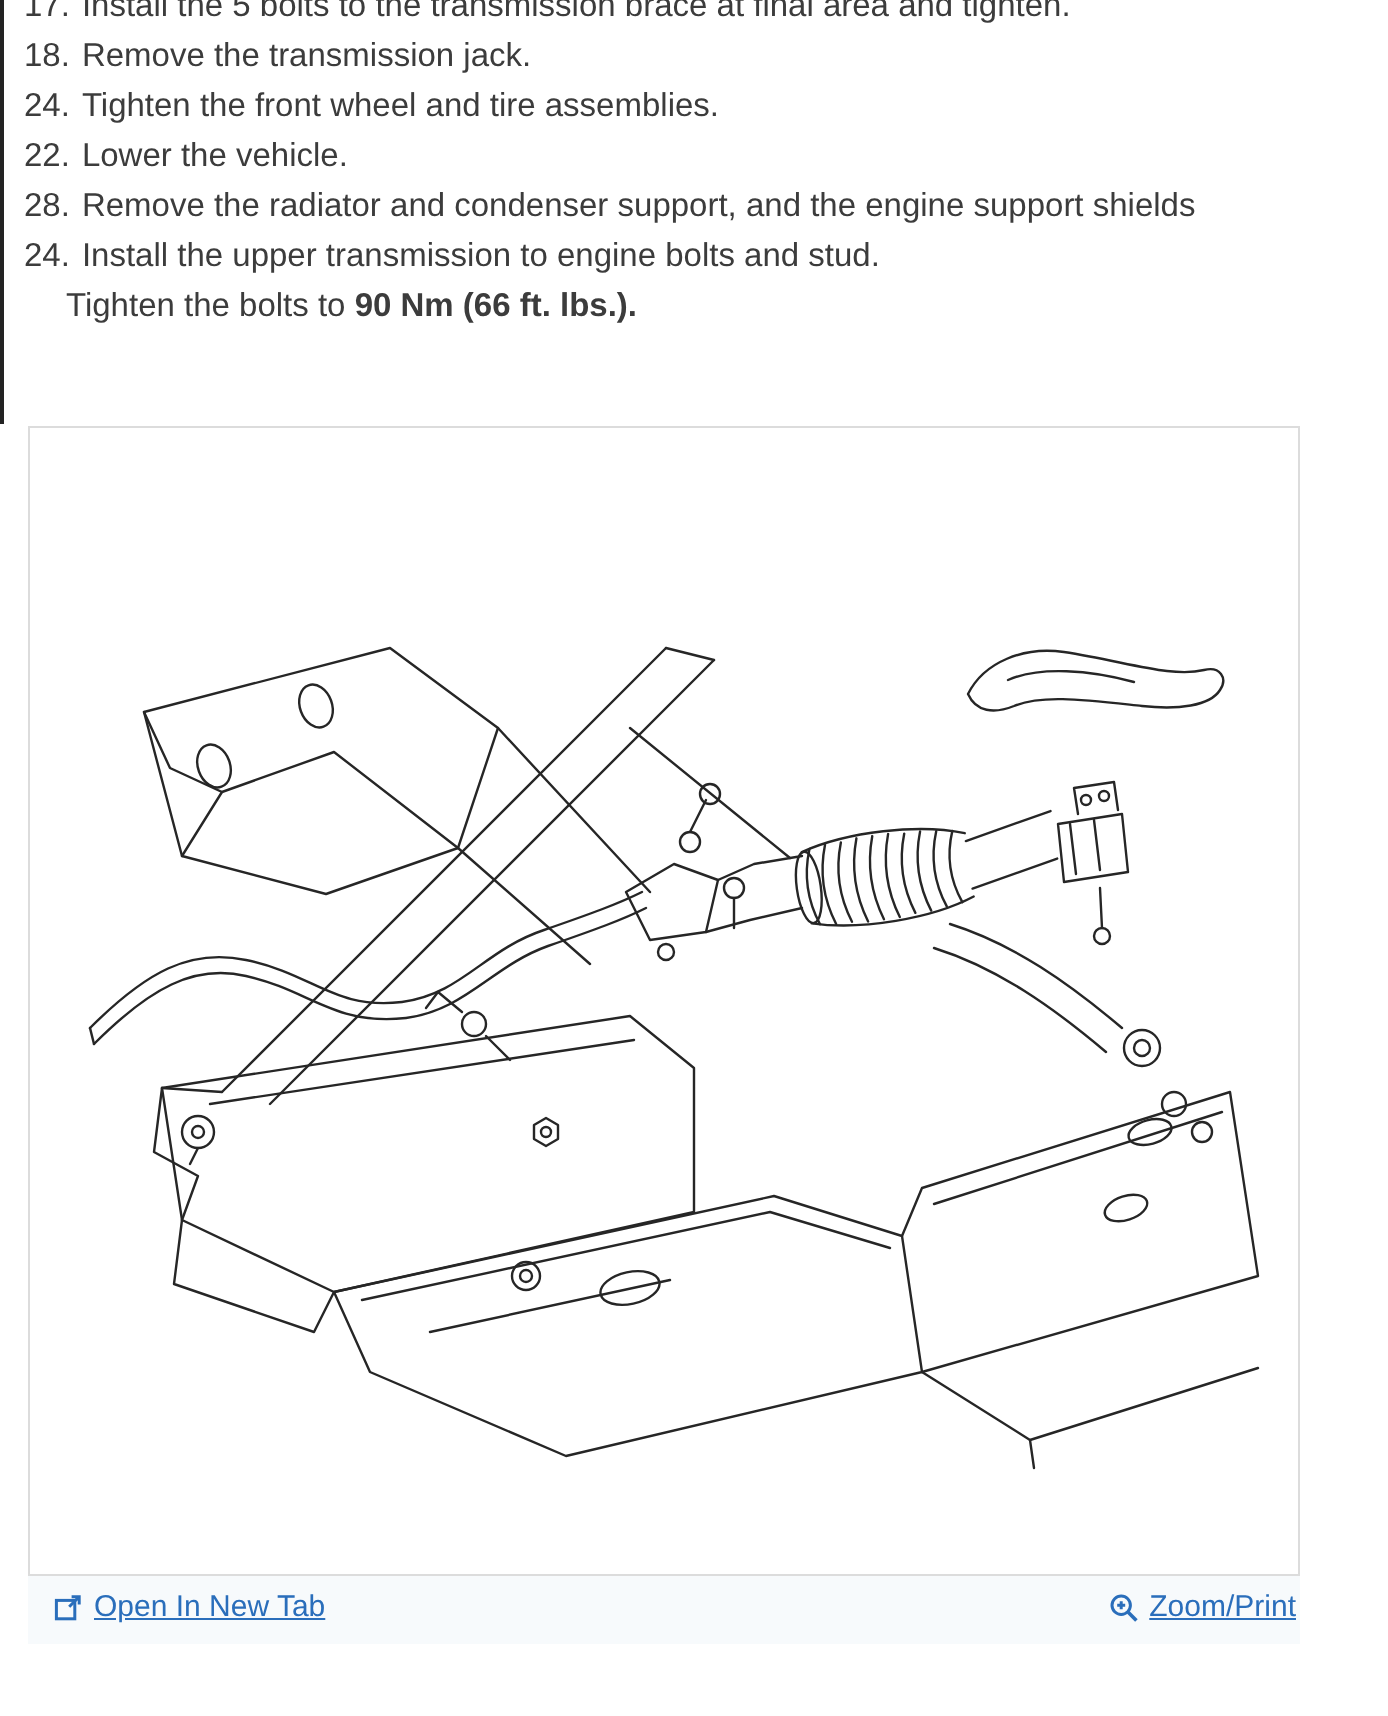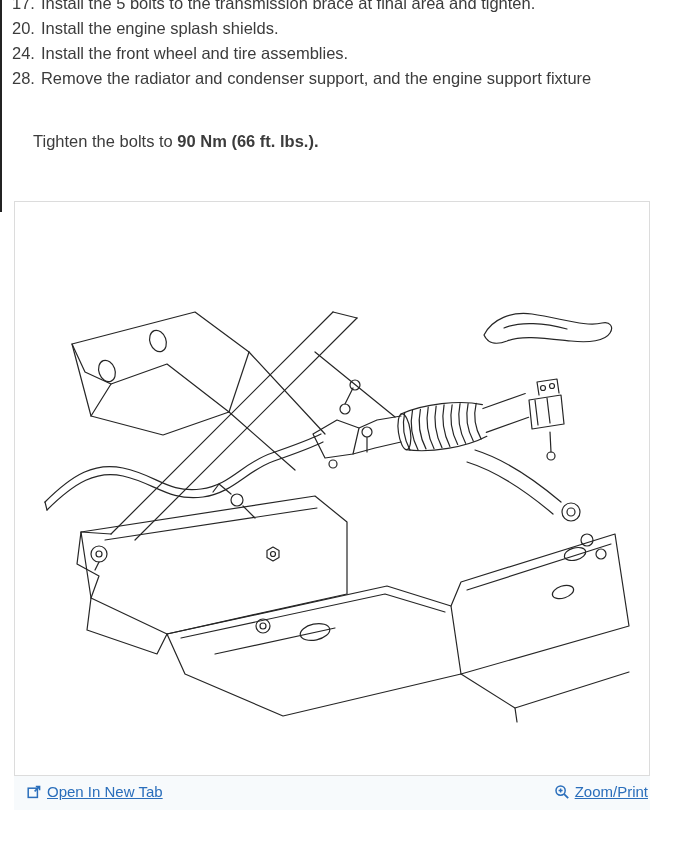--- a/index.html
+++ b/index.html
@@ -6,21 +6,21 @@
   body {
     width:694px; height:858px; overflow:hidden; position:relative;
     background:#ffffff;
     font-family:"Liberation Sans", sans-serif;
   }
   .edge-line { position:absolute; left:0; top:0; width:2px; height:212px; background:#232323; }
   .content { padding:0 18px 0 12px; }
   .steps { margin-top:-9px; color:#3c3c3c; font-size:16.5px; line-height:25px; }
   .step { white-space:nowrap; }
   .step .num { margin-right:6px; }
-  .torque { padding-left:21px;margin-top:38px; }
+  .torque { padding-left:21px; }
   .torque b { font-weight:bold; }
   .figure-box {
     margin:47px 0 0 14px; width:634px; height:573px;
     border:1px solid #dcdcdc; background:#ffffff;
   }
   .diagram { display:block; width:634px; height:573px; }
   .diagram path, .diagram circle, .diagram ellipse {
     fill:none; stroke:#262626; stroke-width:1.2;
     stroke-linecap:round; stroke-linejoin:round;
   }
@@ -37,23 +37,25 @@
   .link svg { display:block; }
 </style>
 </head>
 <body>
 
 <div class="edge-line"></div>
 
 <div class="content">
   <div class="steps">
     <div class="step"><span class="num">17.</span><span>Install the 5 bolts to the transmission brace at final area and tighten.</span></div>
-    <div class="step"><span class="num">20.</span><span>Install the engine splash shields.</span></div>
-    <div class="step"><span class="num">24.</span><span>Install the front wheel and tire assemblies.</span></div>
-    <div class="step"><span class="num">28.</span><span>Remove the radiator and condenser support, and the engine support fixture</span></div>
+    <div class="step"><span class="num">18.</span><span>Remove the transmission jack.</span></div>
+    <div class="step"><span class="num">24.</span><span>Tighten the front wheel and tire assemblies.</span></div>
+    <div class="step"><span class="num">22.</span><span>Lower the vehicle.</span></div>
+    <div class="step"><span class="num">28.</span><span>Remove the radiator and condenser support, and the engine support shields</span></div>
+    <div class="step"><span class="num">24.</span><span>Install the upper transmission to engine bolts and stud.</span></div>
     <div class="step torque"><span>Tighten the bolts to </span><b>90 Nm (66 ft. lbs.).</b></div>
   </div>
 </div>
 
 <div class="figure-box">
   <svg class="diagram" viewBox="0 0 634 573" aria-hidden="true">
 
     <g>
       <path d="M469,133 C477,117 497,109 517,112 C549,117 571,125 587,121 C595,119 599,125 595,131 C590,139 574,141 556,139 C528,136 506,133 492,139 C482,143 473,142 469,133 Z"></path>
       <path d="M489,126 C505,119 530,121 552,127"></path>

